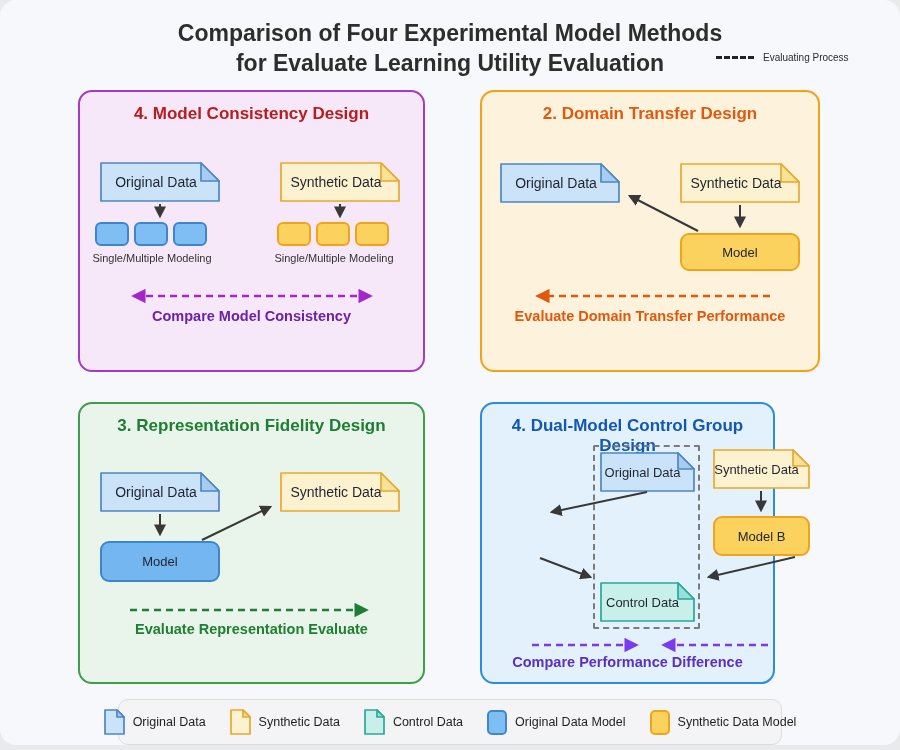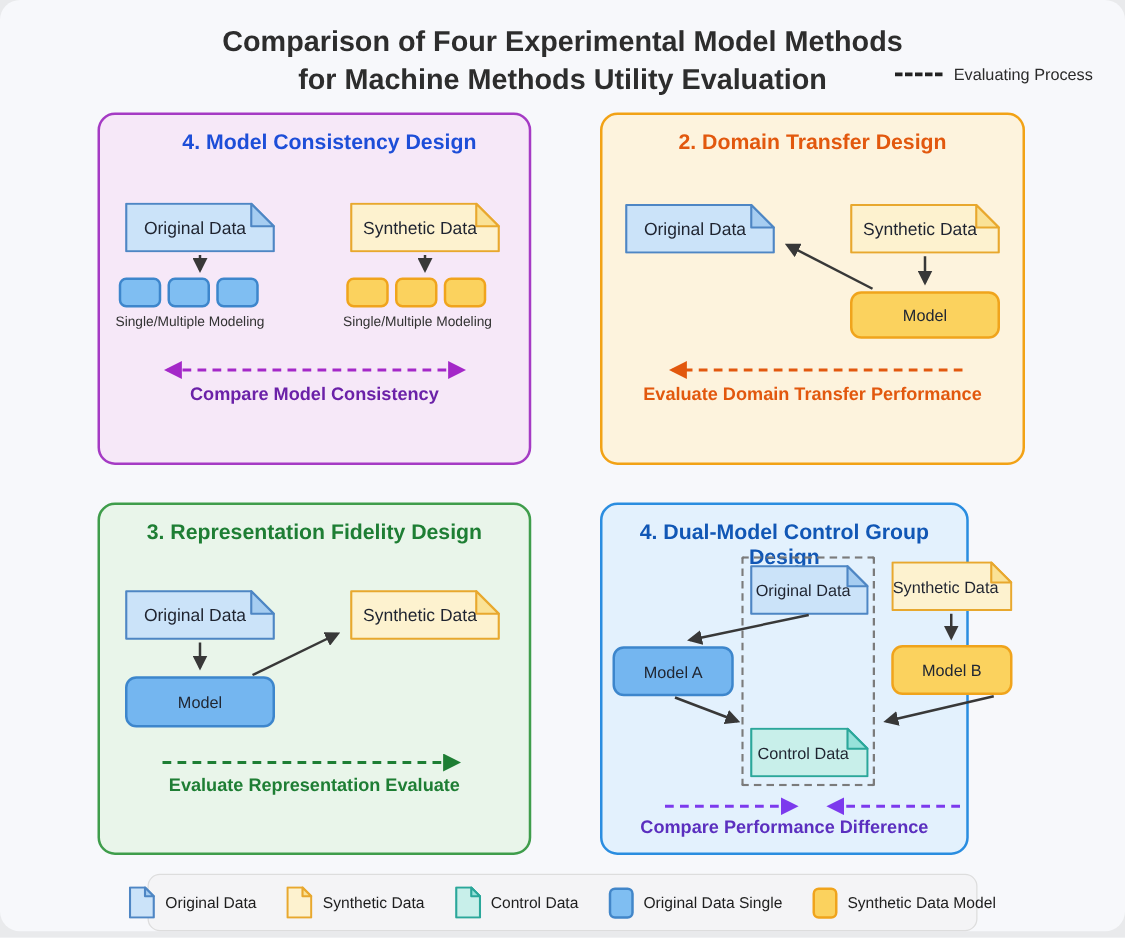--- a/index.html
+++ b/index.html
@@ -14,26 +14,26 @@
     background:#f7f8fb;border-radius:16px;
   }
   .title{
     position:absolute;left:0;top:18px;width:900px;text-align:center;
     font-weight:bold;font-size:23px;line-height:30px;color:#2d2d2d;
   }
   .top-legend{
     position:absolute;left:716px;top:52px;display:flex;align-items:center;gap:9px;
   }
   .top-legend .dash-sample{width:38px;height:0;border-top:3px dashed #222;}
-  .top-legend .tl-label{font-size:13px;color:#2b2b2b;}
+  .top-legend .tl-label{font-size:10px;color:#2b2b2b;}
 
   .panel{position:absolute;border-radius:14px;border:2px solid;box-sizing:border-box;}
   .panel-title{position:absolute;left:0;top:12px;width:100%;text-align:center;font-weight:bold;font-size:17px;}
   #panel-mc{left:78px;top:90px;width:347px;height:282px;background:#f6e8f8;border-color:#a53bc4;}
-  #panel-mc .panel-title{color:#1d4ed8;margin-left:12px;}
+  #panel-mc .panel-title{color:#b91c1c;}
   #panel-dt{left:480px;top:90px;width:340px;height:282px;background:#fdf3dd;border-color:#f2a215;}
   #panel-dt .panel-title{color:#e2580e;}
   #panel-rf{left:78px;top:402px;width:347px;height:282px;background:#e9f5ea;border-color:#3f9d4b;}
   #panel-rf .panel-title{color:#1e7e34;}
   #panel-dm{left:480px;top:402px;width:295px;height:282px;background:#e3f1fd;border-color:#2a8de0;}
   #panel-dm .panel-title{color:#1157b5;}
 
   .layer{position:absolute;left:0;top:0;pointer-events:none;}
 
   .doc{position:absolute;display:flex;align-items:center;justify-content:center;}
@@ -97,21 +97,21 @@
     <marker id="ah-purple" viewBox="0 0 10 10" refX="8" refY="5" markerWidth="6" markerHeight="6" orient="auto-start-reverse">
         <path d="M0,0 L10,5 L0,10 Z" fill="#7c3aed"></path>
       </marker>
   </defs>
 </svg>
 
 <div class="card">
 
   <div class="title">
     <div>Comparison of Four Experimental Model Methods</div>
-    <div>for Machine Methods Utility Evaluation</div>
+    <div>for Evaluate Learning Utility Evaluation</div>
   </div>
 
   <div class="top-legend">
     <div class="dash-sample"></div>
     <div class="tl-label">Evaluating Process</div>
   </div>
 
   <div class="panel" id="panel-mc">
     <div class="panel-title">4. Model Consistency Design</div>
 
@@ -223,23 +223,20 @@
     </div>
 
     <div class="doc" style="left:231px;top:45px;width:97px;height:40px;">
       <svg class="docsvg yellow" width="97" height="40">
         <path class="body" d="M1,1 L80,1 L96,17 L96,39 L1,39 Z"></path>
         <path class="fold" d="M80,1 L80,17 L96,17 Z"></path>
       </svg>
       <span class="lbl sm">Synthetic Data</span>
     </div>
 
-    <div class="model blue" style="left:8px;top:113px;width:97px;height:40px;">
-      <span>Model A</span>
-    </div>
 
     <div class="model yellow" style="left:231px;top:112px;width:97px;height:40px;">
       <span>Model B</span>
     </div>
 
     <div class="doc" style="left:118px;top:178px;width:95px;height:40px;">
       <svg class="docsvg teal" width="95" height="40">
         <path class="body" d="M1,1 L78,1 L94,17 L94,39 L1,39 Z"></path>
         <path class="fold" d="M78,1 L78,17 L94,17 Z"></path>
       </svg>
@@ -274,21 +271,21 @@
     </div>
     <div class="legend-item">
       <svg width="21" height="26" class="docsvg teal">
         <path class="body" d="M1,1 L13,1 L20,8 L20,25 L1,25 Z"></path>
         <path class="fold" d="M13,1 L13,8 L20,8 Z"></path>
       </svg>
       <span class="li-label">Control Data</span>
     </div>
     <div class="legend-item">
       <div class="legend-box blue"></div>
-      <span class="li-label">Original Data Single</span>
+      <span class="li-label">Original Data Model</span>
     </div>
     <div class="legend-item">
       <div class="legend-box yellow"></div>
       <span class="li-label">Synthetic Data Model</span>
     </div>
   </div>
 
 </div>
 
 </body></html>

